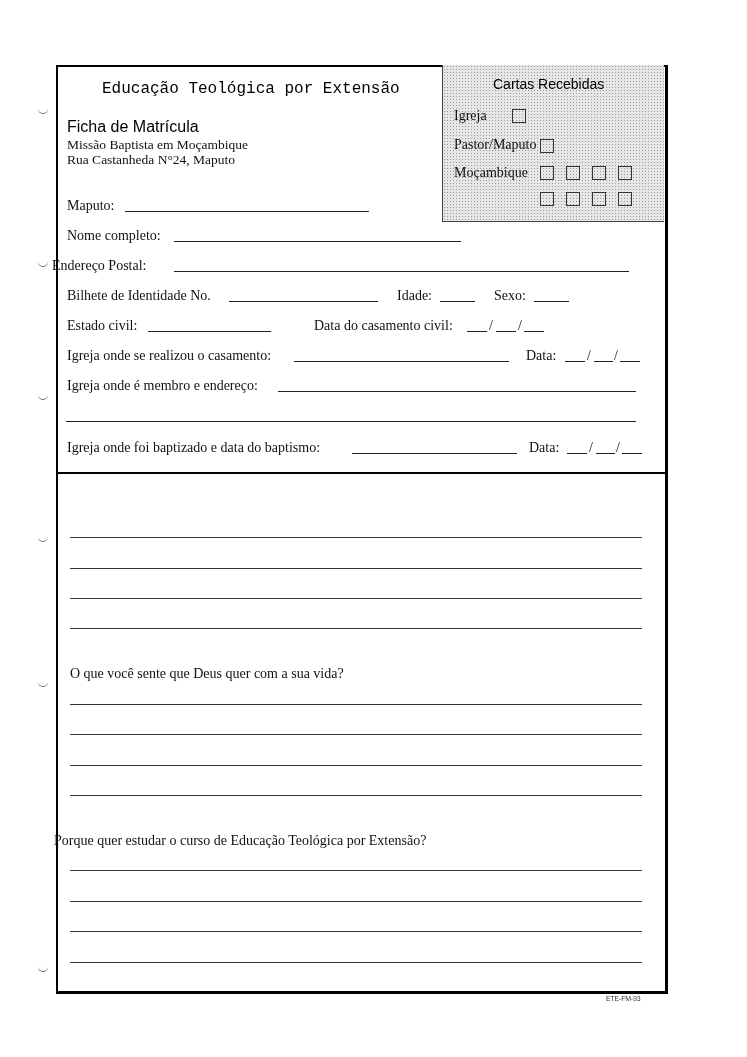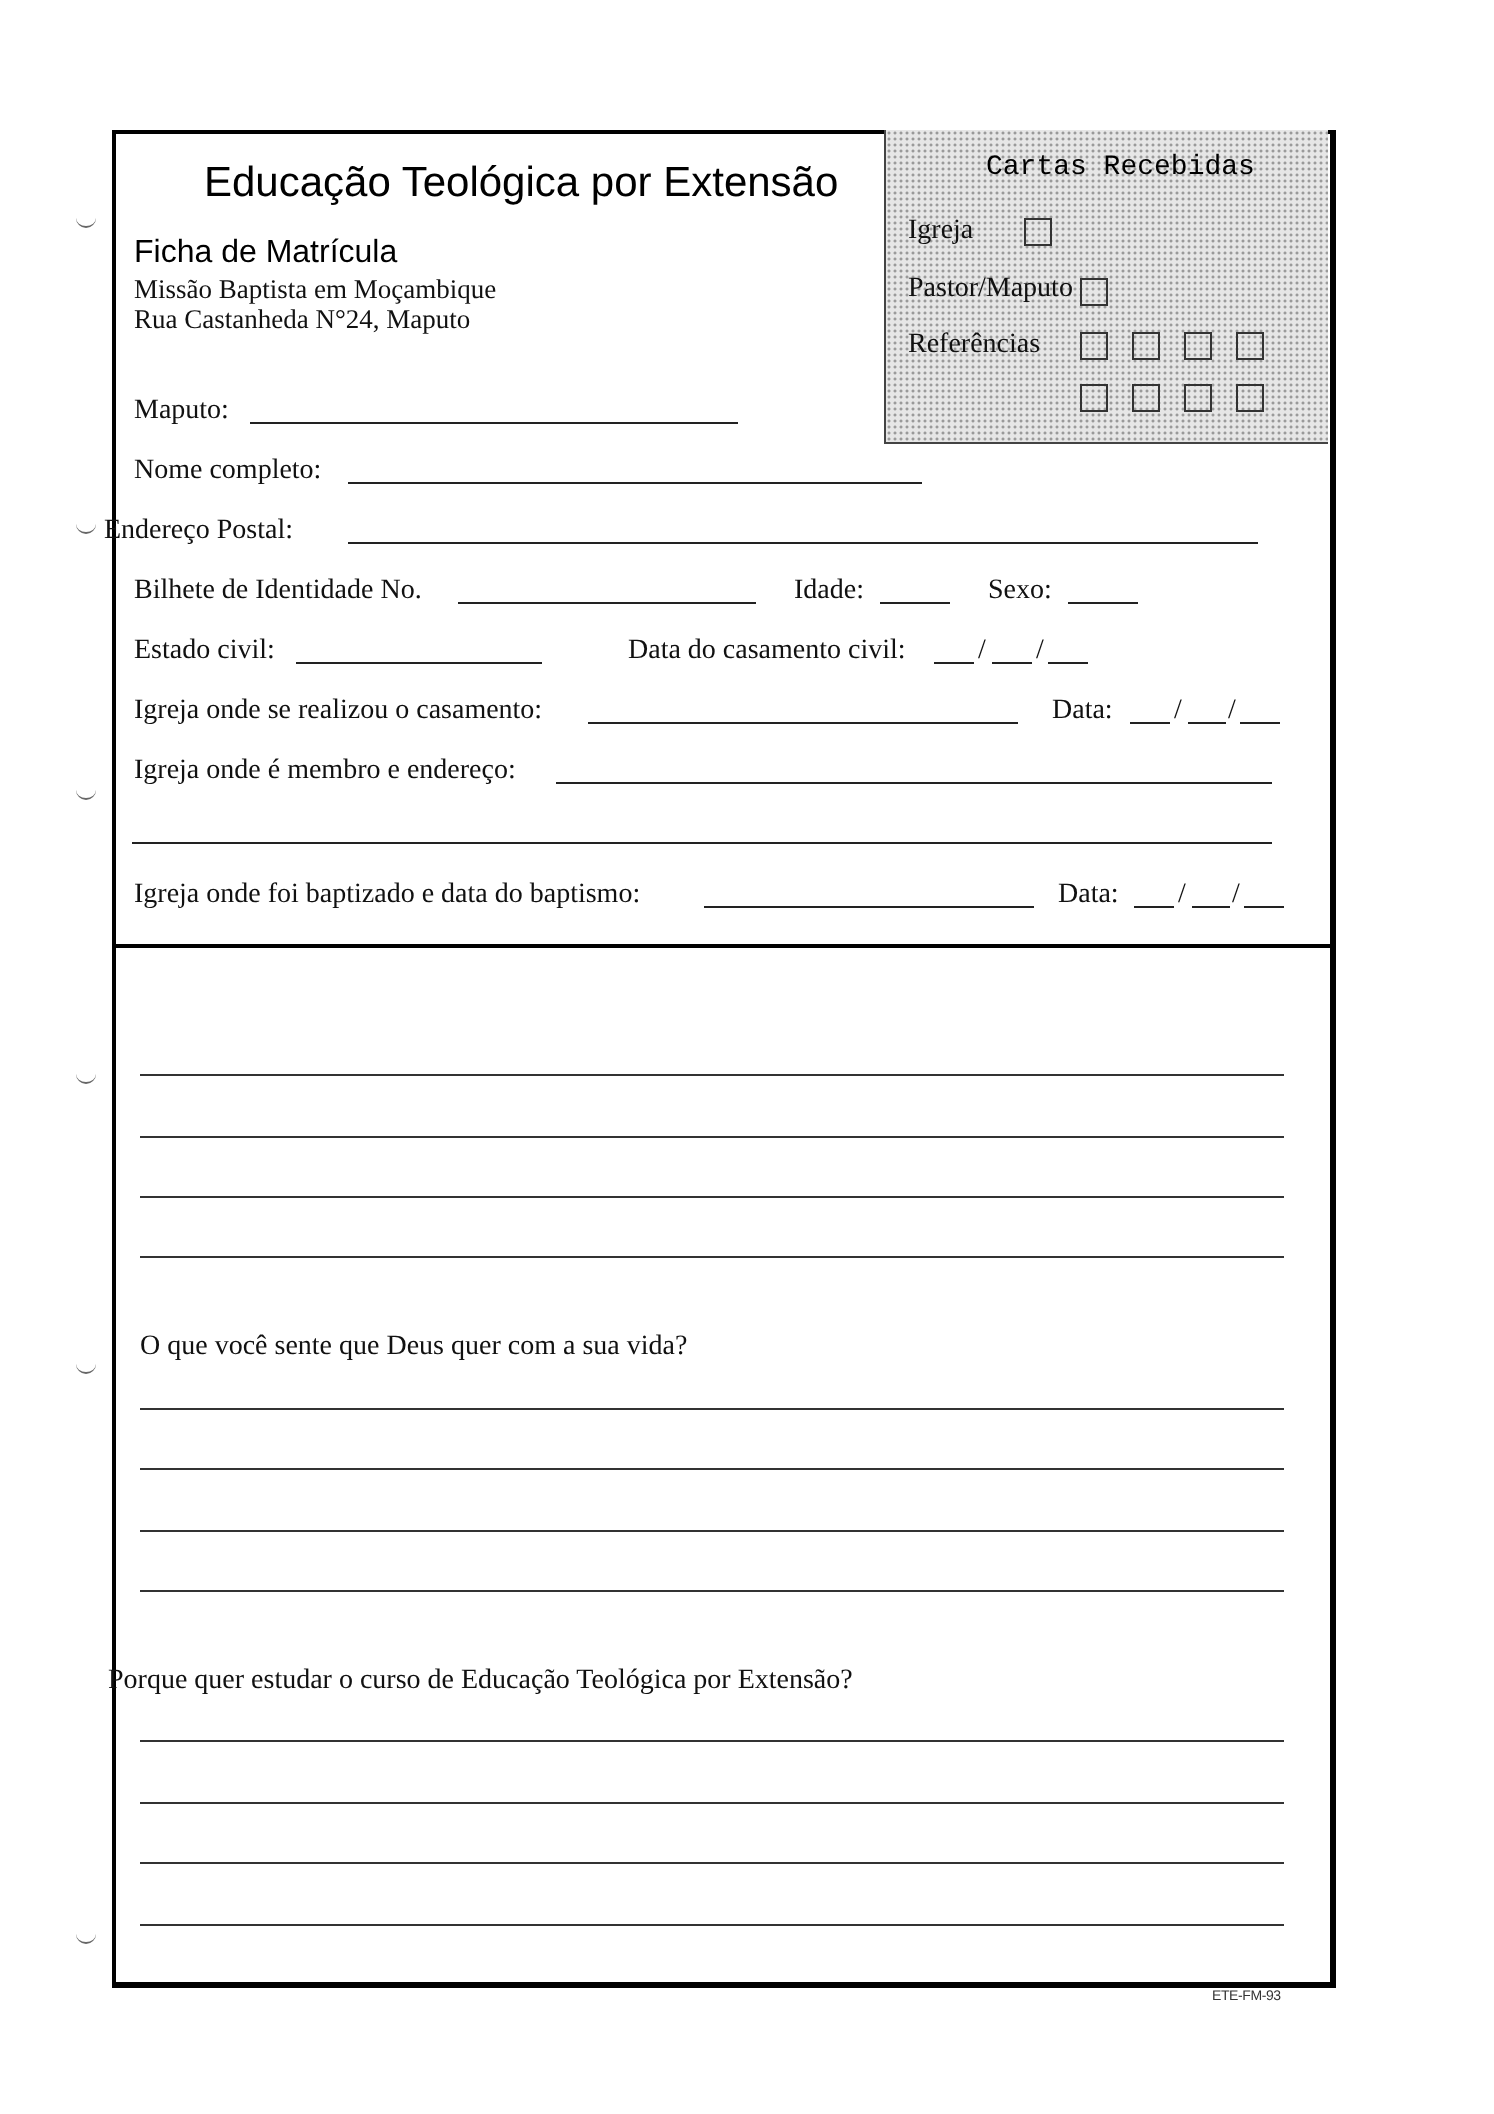--- a/index.html
+++ b/index.html
@@ -6,26 +6,26 @@
   body { width:747px; height:1057px; background:#ffffff; position:relative; overflow:hidden;
          font-family:"Liberation Serif", serif; color:#111; }
   .abs { position:absolute; }
   .frame { position:absolute; left:56px; top:65px; width:607px; height:924px;
            border:2px solid #000; border-right-width:3px; border-bottom-width:3px; box-sizing:content-box; }
   .shade { position:absolute; left:442px; top:65px; width:222px; height:157px;
            border-left:1.5px solid #444; border-bottom:1.5px solid #444; box-sizing:border-box;
            background-color:#e6e6e6;
            background-image: radial-gradient(#9a9a9a 0.6px, transparent 0.9px);
            background-size:3px 3px; }
-  .title { left:102px; top:80px; font-family:Liberation Sans, sans-serif; font-size:21px; color:#000; white-space:nowrap; }
+  .title { left:102px; top:80px; font-family:Liberation Mono, monospace; font-size:16px; color:#000; white-space:nowrap; }
   .subtitle { left:67px; top:118px; font-family:"Liberation Sans", sans-serif; font-size:16px; color:#000; white-space:nowrap; }
   .addr { left:67px; font-size:13.5px; white-space:nowrap; }
   .lbl { font-size:14px; white-space:nowrap; }
   .blank { position:absolute; height:0; border-bottom:1px solid #222; }
-  .cartas-title { left:493px; top:76px; font-family:Liberation Mono, monospace; font-size:14px; color:#000; white-space:nowrap; }
+  .cartas-title { left:493px; top:76px; font-family:Liberation Sans, sans-serif; font-size:14px; color:#000; white-space:nowrap; }
   .cb { position:absolute; width:12px; height:12px; border:1px solid #333; background:transparent; cursor:pointer; }
   .margin-mark { position:absolute; left:38px; width:10px; height:5px; border-bottom:1px solid #666; border-radius:0 0 6px 6px; }
   .divider { position:absolute; left:56px; width:609px; height:0; border-top:2px solid #000; }
   .code { left:606px; top:995px; font-family:"Liberation Sans", sans-serif; font-size:7px; color:#333; letter-spacing:-0.2px; }
   .q { font-size:14px; line-height:15px; }
   .wline { position:absolute; left:70px; width:572px; height:0; border-bottom:1px solid #333; }
 </style>
 </head>
 <body>
 
@@ -37,21 +37,21 @@
 <div class="margin-mark" style="top:966px"></div>
 
 <div class="frame"></div>
 
 <div class="shade"></div>
 <div class="abs cartas-title">Cartas Recebidas</div>
 <div class="abs lbl" style="left:454px;top:108px;">Igreja</div>
 <div class="cb" style="left:512px;top:109px;"></div>
 <div class="abs lbl" style="left:454px;top:137px;">Pastor/Maputo</div>
 <div class="cb" style="left:540px;top:139px;"></div>
-<div class="abs lbl" style="left:454px;top:165px;">Referências</div>
+<div class="abs lbl" style="left:454px;top:165px;">Moçambique</div>
 <div class="cb" style="left:540px;top:166px;"></div>
 <div class="cb" style="left:566px;top:166px;"></div>
 <div class="cb" style="left:592px;top:166px;"></div>
 <div class="cb" style="left:618px;top:166px;"></div>
 <div class="cb" style="left:540px;top:192px;"></div>
 <div class="cb" style="left:566px;top:192px;"></div>
 <div class="cb" style="left:592px;top:192px;"></div>
 <div class="cb" style="left:618px;top:192px;"></div>
 
 <div class="abs title">Educação Teológica por Extensão</div>

